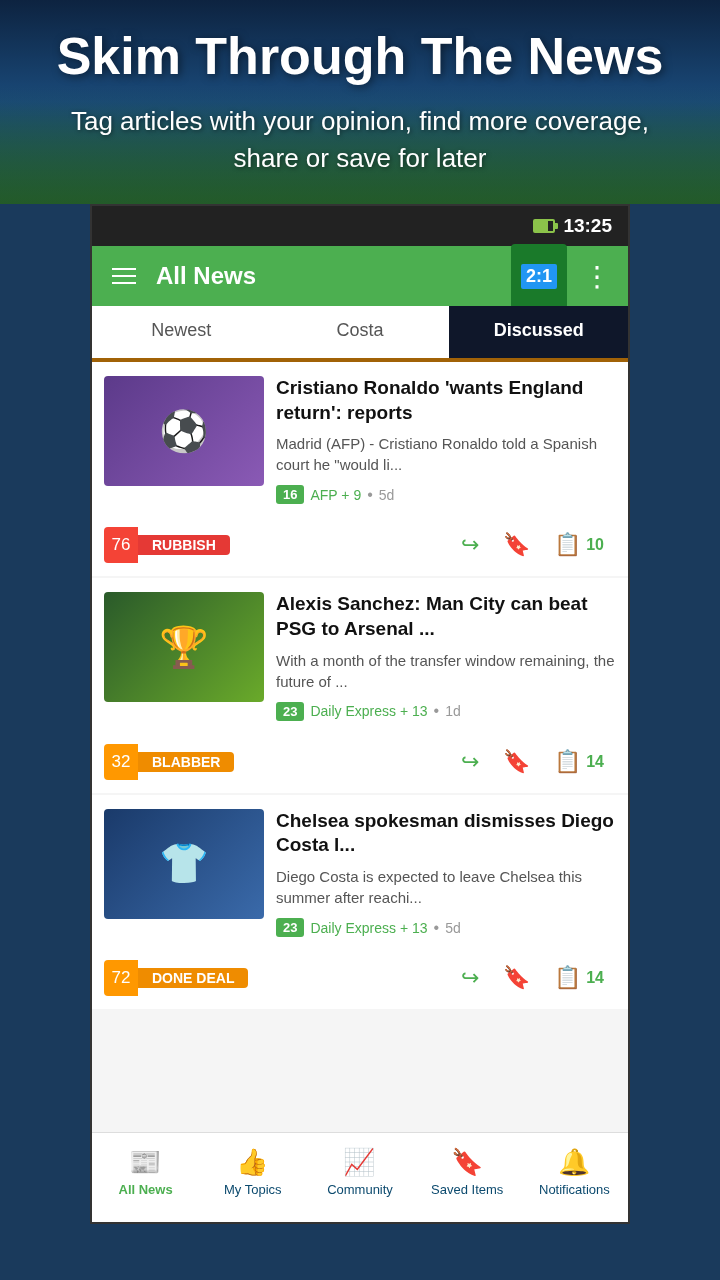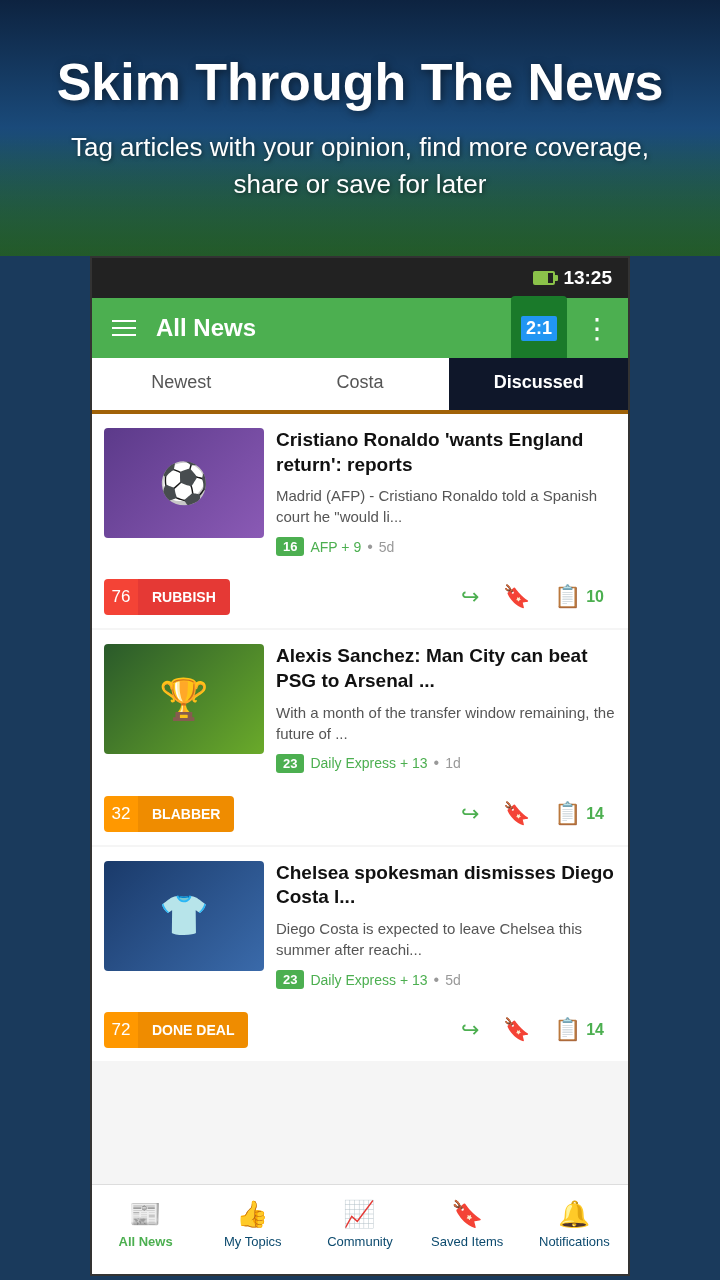--- a/index.html
+++ b/index.html
@@ -9,21 +9,21 @@
       min-height: 1280px;
       font-family: 'Arial', sans-serif;
       background: #1a3a5c;
       position: relative;
       overflow-x: hidden;
     }
 
     
     .hero {
       width: 100%;
-      height: 256px;
+      height: 204px;
       background: linear-gradient(180deg, #0d2340 0%, #1a4a7a 50%, #2a6a3a 100%);
       display: flex;
       flex-direction: column;
       align-items: center;
       justify-content: center;
       text-align: center;
       padding: 30px 40px;
       position: relative;
     }
     .hero::before {
@@ -273,21 +273,21 @@
       display: flex;
       align-items: center;
       justify-content: center;
       border-radius: 4px 0 0 4px;
       font-size: 17px;
       font-weight: normal;
       color: white;
     }
     .rating-label {
       padding: 0 14px;
-      height: 36px;
+      height: 20px;
       display: flex;
       align-items: center;
       border-radius: 0 4px 4px 0;
       font-size: 14px;
       font-weight: bold;
       color: white;
       margin-right: auto;
     }
     .rating-rubbish { background: #f44336; }
     .rating-blabber { background: #ff9800; }

